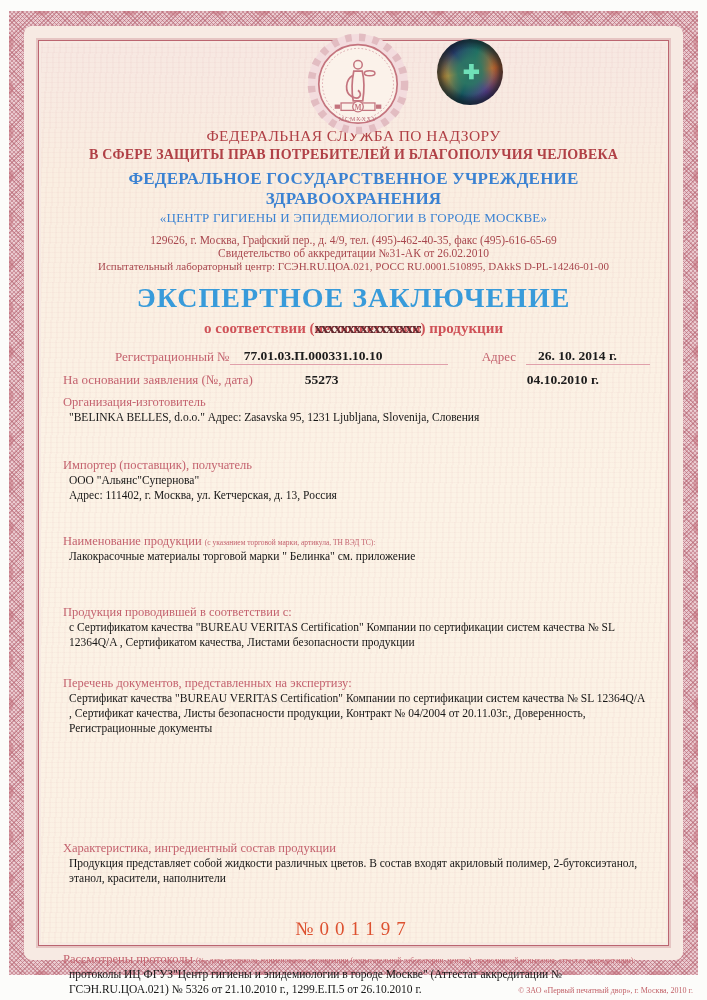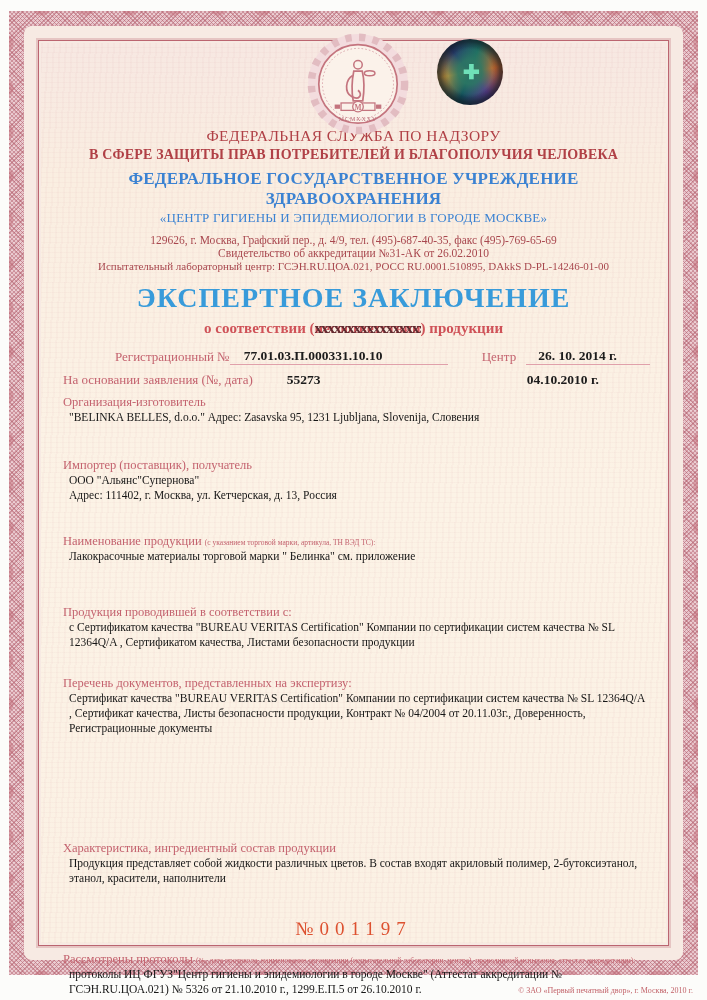--- a/index.html
+++ b/index.html
@@ -81,21 +81,21 @@
   
   .fields { margin-top:11px; padding:0 16px 0 22px; text-align:left; }
   .frow { display:flex; align-items:flex-end; font-size:13px; color:#c4636f; }
   .frow .ind { width:52px; }
   .fval { font-size:13.5px; font-weight:bold; color:#1c1c1c; font-family:"Liberation Serif", serif; }
   .u { border-bottom:1px solid #e0a0aa; }
   .w-reg  { width:218px; padding-left:14px; }
   .w-date { flex:1; padding-left:12px; margin-left:10px; }
   .dlabel { margin-left:34px; }
   .frow2 { margin-top:7px; }
-  .w-app  { width:218px; padding-left:34px; }
+  .w-app  { width:218px; padding-left:52px; }
   .w-appdate { flex:1; padding-left:12px; margin-left:44px; }
 
   
   .secs { padding:0 18px 0 22px; text-align:left; }
   .sec-label { font-size:12.5px; color:#c4636f; }
   .sec-label .small { font-size:7.5px; color:#c4636f; }
   .sec-line { font-size:11.5px; color:#161616; line-height:1.32; padding-left:6px; }
   .s0 { margin-top:7px; }
   .s1 { margin-top:33px; }
   .s2 { margin-top:30px; }
@@ -120,33 +120,33 @@
   <div class="wave right"></div>
 
   <div class="frame"></div>
 
   <div class="content">
 
     <div class="agency1">ФЕДЕРАЛЬНАЯ СЛУЖБА ПО НАДЗОРУ</div>
     <div class="agency2">В СФЕРЕ ЗАЩИТЫ ПРАВ ПОТРЕБИТЕЛЕЙ И БЛАГОПОЛУЧИЯ  ЧЕЛОВЕКА</div>
     <div class="org1">ФЕДЕРАЛЬНОЕ ГОСУДАРСТВЕННОЕ УЧРЕЖДЕНИЕ ЗДРАВООХРАНЕНИЯ</div>
     <div class="org2">«ЦЕНТР ГИГИЕНЫ И ЭПИДЕМИОЛОГИИ В ГОРОДЕ МОСКВЕ»</div>
-    <div class="addr">129626, г. Москва, Графский пер., д. 4/9,  тел. (495)-687-40-35, факс (495)-769-65-69</div>
+    <div class="addr">129626, г. Москва, Графский пер., д. 4/9,  тел. (495)-462-40-35, факс (495)-616-65-69</div>
     <div class="accr">Свидетельство об аккредитации №31-АК от 26.02.2010</div>
     <div class="lab">Испытательный лабораторный центр:  ГСЭН.RU.ЦОА.021,  РОСС RU.0001.510895,  DAkkS  D-PL-14246-01-00</div>
 
     <div class="title">ЭКСПЕРТНОЕ ЗАКЛЮЧЕНИЕ</div>
     <div class="sub1"><span>о соответствии (</span><span class="struck"><span class="word">несоответствии</span><span class="xs">хххххххххххххххххххх</span></span><span>) продукции</span></div>
 
     <div class="fields">
       <div class="frow">
         <span class="ind"></span>
         <span>Регистрационный №</span>
         <span class="fval u w-reg">77.01.03.П.000331.10.10</span>
-        <span class="dlabel">Центр</span>
+        <span class="dlabel">Адрес</span>
         <span class="fval u w-date">26. 10. 2014 г.</span>
       </div>
       <div class="frow frow2">
         <span>На основании заявления (№, дата)</span>
         <span class="fval w-app">55273</span>
         <span class="fval w-appdate">04.10.2010 г.</span>
       </div>
     </div>
 
     <div class="secs">

